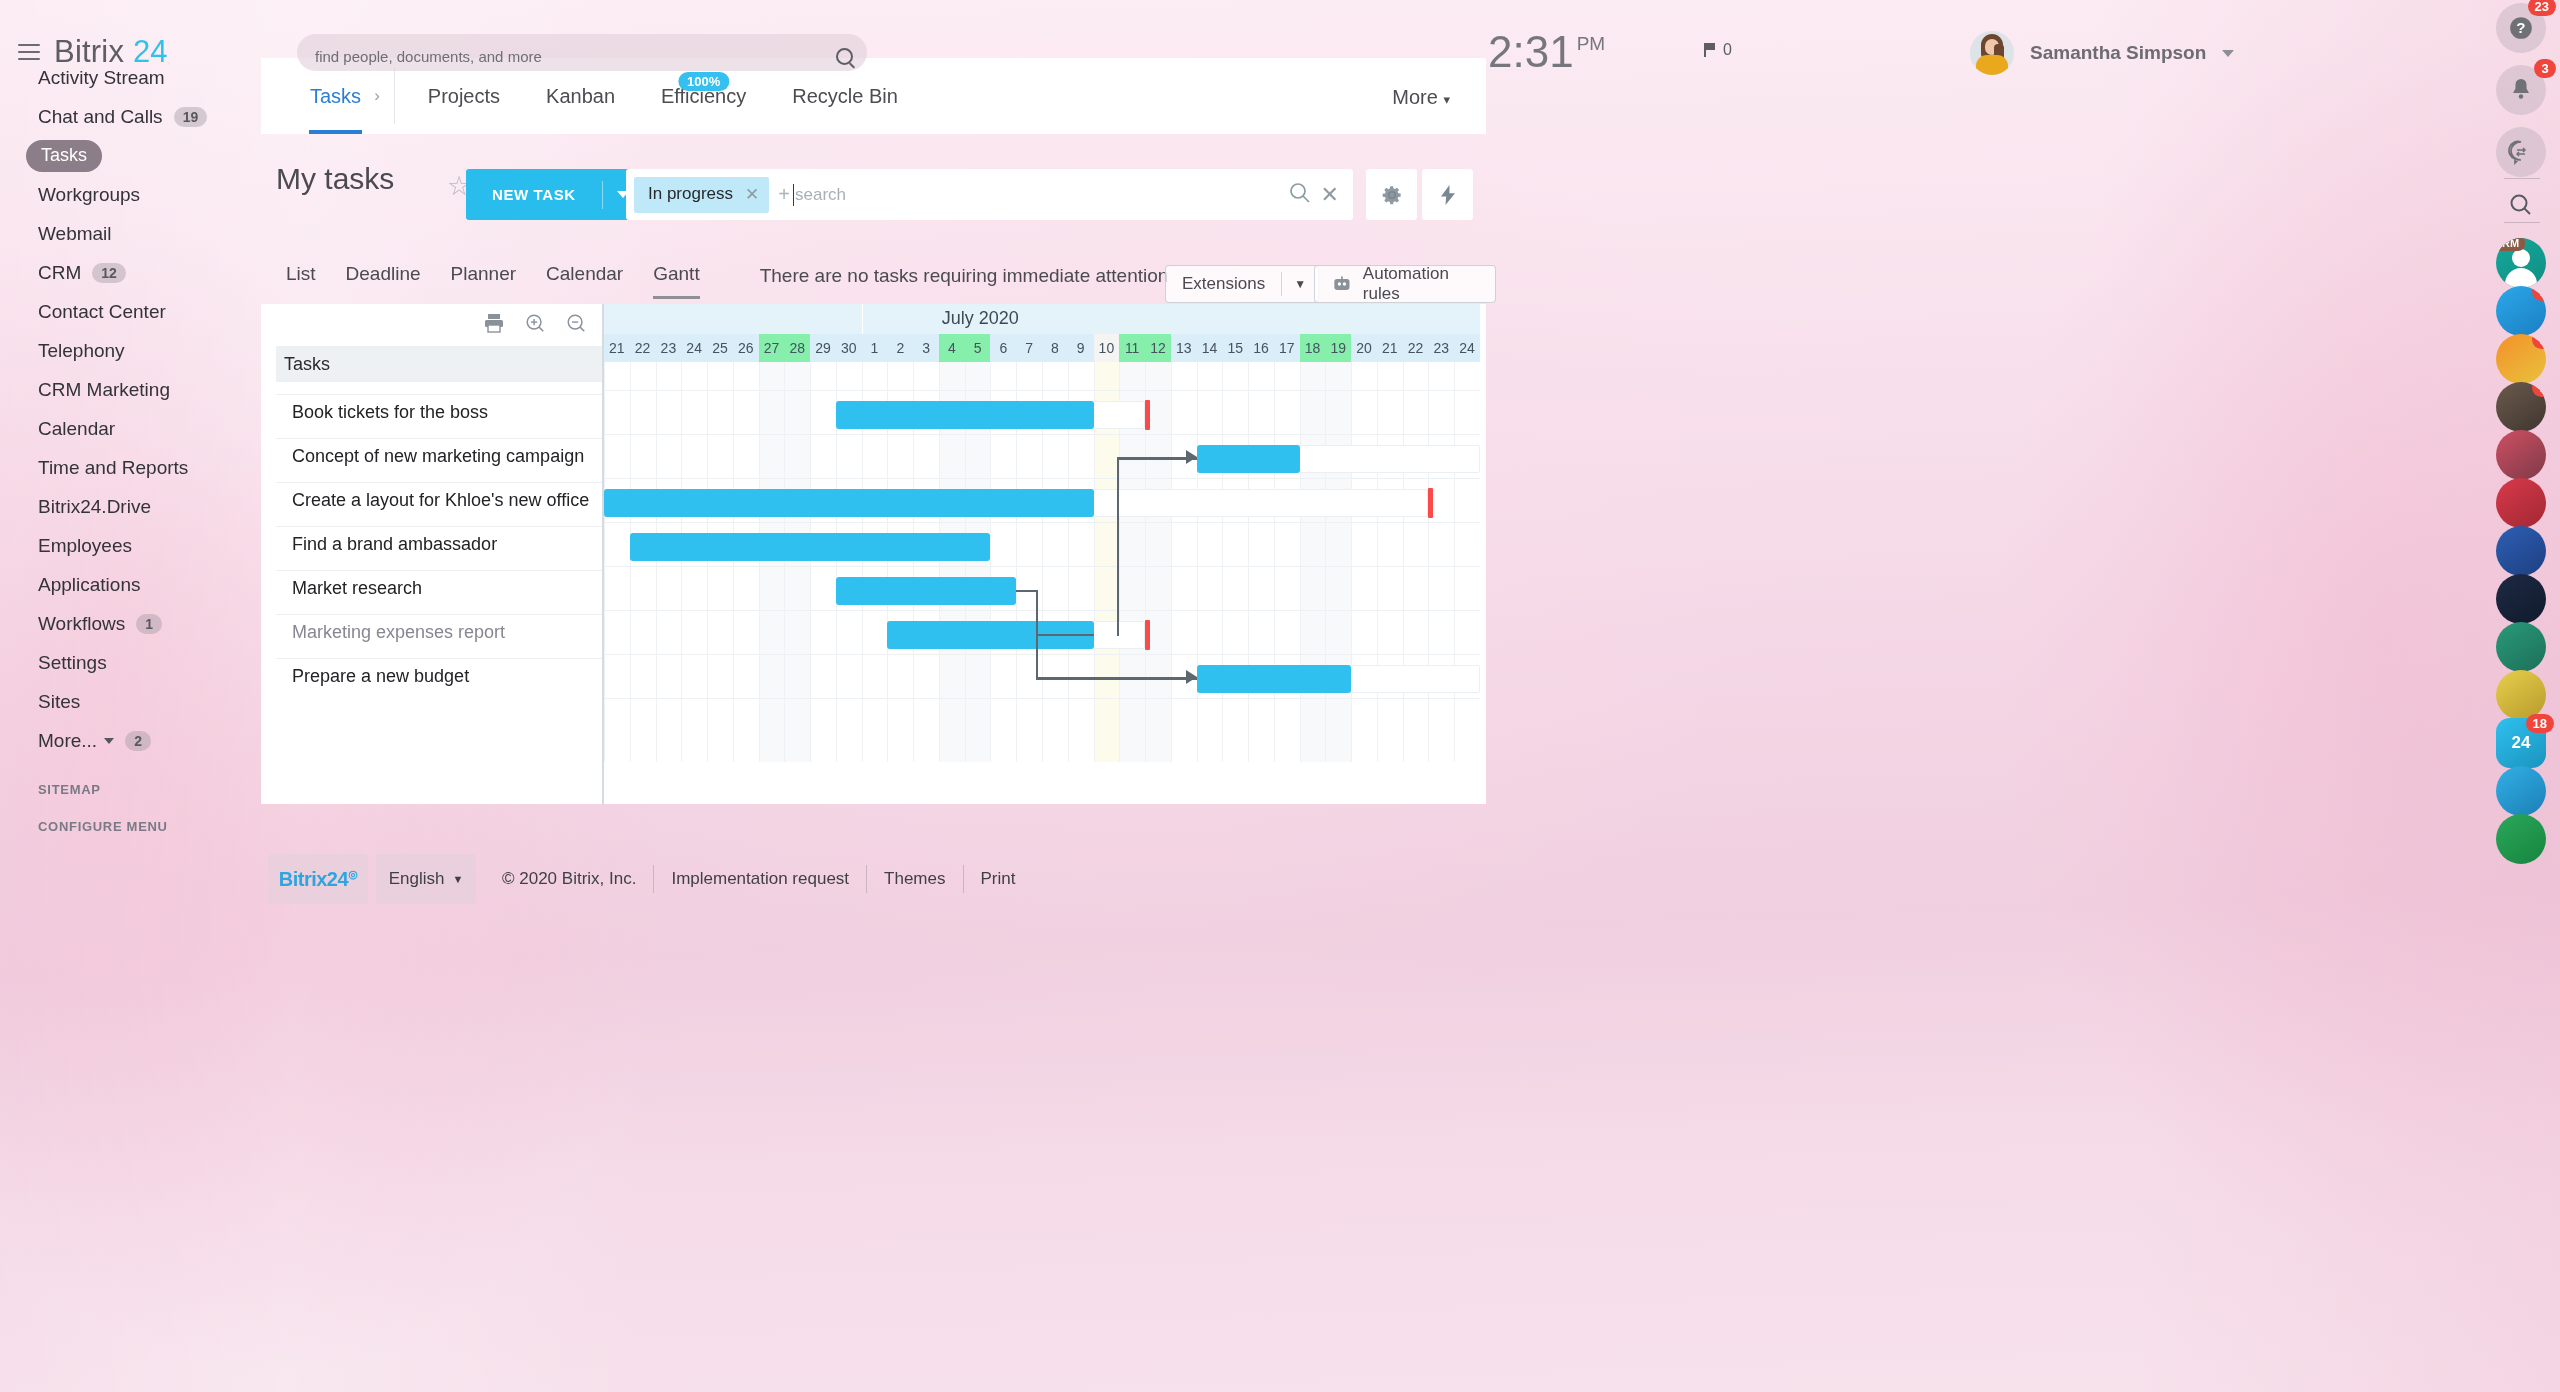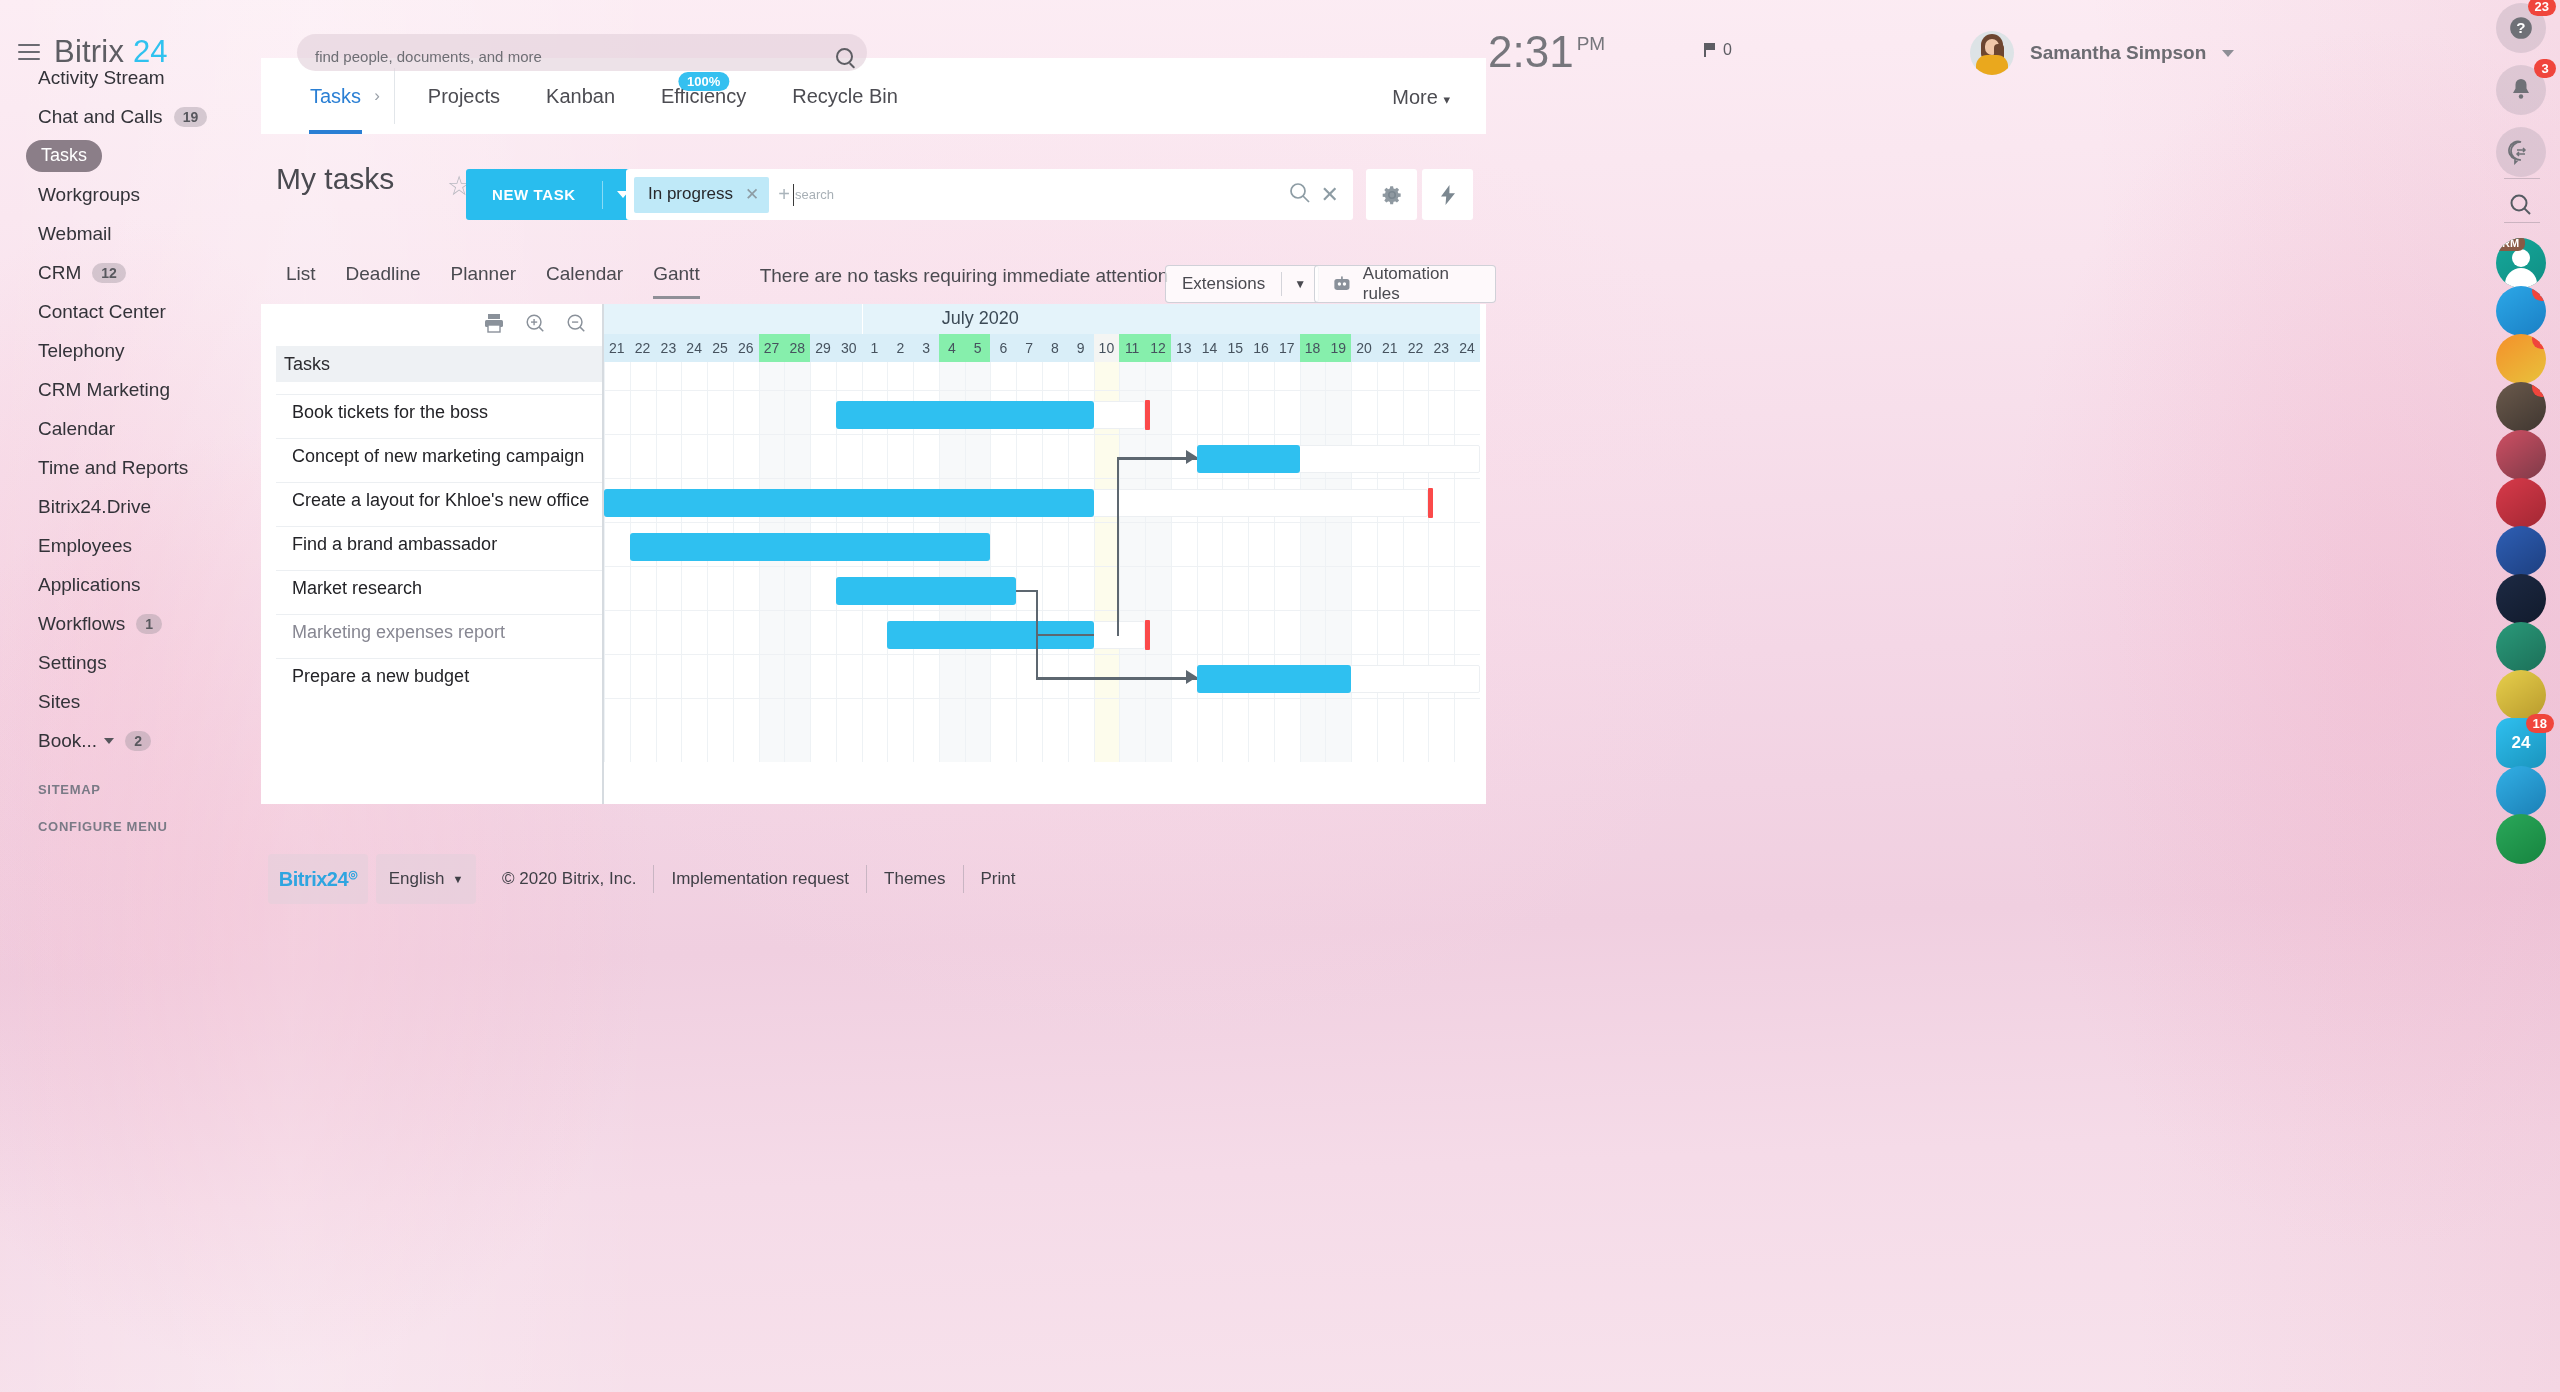--- a/index.html
+++ b/index.html
@@ -111,21 +111,21 @@
   #newtask .dd { width:40px; display:flex; align-items:center; justify-content:center;}
   #newtask .dd i { width:0;height:0;border-left:6px solid transparent;border-right:6px solid transparent;border-top:7px solid #fff;}
   #filterbar {
     position:absolute; left:365px; top:35px; width:727px; height:51px;
     background:#fff; border-radius:3px; display:flex; align-items:center; padding:0 10px 0 8px;
   }
   .chip { background:#bfe9f8; color:#28292d; font-size:17px; border-radius:2px; padding:7px 10px 8px 14px; display:flex; align-items:center; gap:12px;}
   .chip .x { color:#8d9ca4; font-size:17px; cursor:pointer;}
   .plus { color:#aab4bb; font-size:20px; margin:0 3px 0 9px;}
   .fcursor { width:1px; height:22px; background:#3a3a3a; margin-right:1px;}
-  #filterbar input { flex:1; border:0; outline:none; font-size:13px; color:#3b3b3b; font-family:"Liberation Sans",sans-serif;}
+  #filterbar input { flex:1; border:0; outline:none; font-size:17px; color:#3b3b3b; font-family:"Liberation Sans",sans-serif;}
   #filterbar input::placeholder{ color:#a8b0b6; }
   .fsearch { margin-right:10px; }
   .fclose { color:#8d9ca4; font-size:22px; margin-right:4px; cursor:pointer;}
   .sqbtn {
     position:absolute; top:35px; width:51px; height:51px; background:#fff; border-radius:3px;
     display:flex; align-items:center; justify-content:center; cursor:pointer;
   }
   
   #subnav { position:absolute; left:10px; top:190px; width:1225px; height:56px; display:flex; align-items:center;}
   .snitem { font-size:19px; color:#4a4a50; margin-right:30px; position:relative; cursor:pointer; padding-bottom:4px;}
@@ -293,21 +293,21 @@
         <span class="lbl">Workflows</span>
         <span class="badge-grey">1</span>
       </div>
       <div class="navitem">
         <span class="lbl">Settings</span>
       </div>
       <div class="navitem">
         <span class="lbl">Sites</span>
       </div>
       <div class="navitem">
-        <span class="lbl">Book...</span>
+        <span class="lbl">More...</span>
         <i class="navcaret"></i>
         <span class="badge-grey">2</span>
       </div>
     </div>
   <div class="sidefoot" style="margin-top:22px;">SITEMAP</div>
   <div class="sidefoot" style="margin-top:22px;">CONFIGURE MENU</div>
 </div>
 
 <div id="mainwrap">
 

